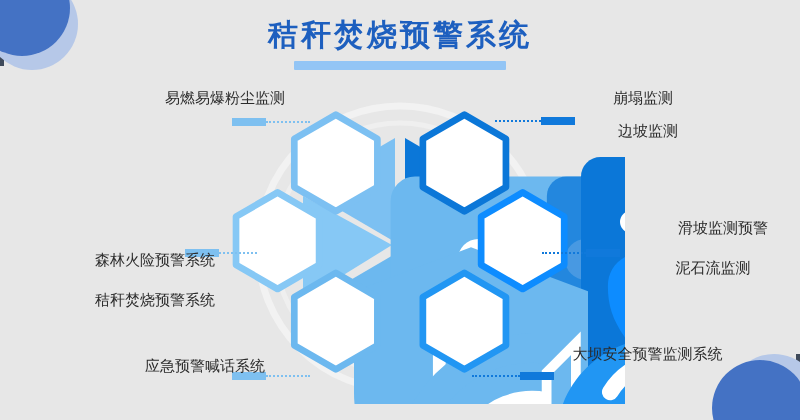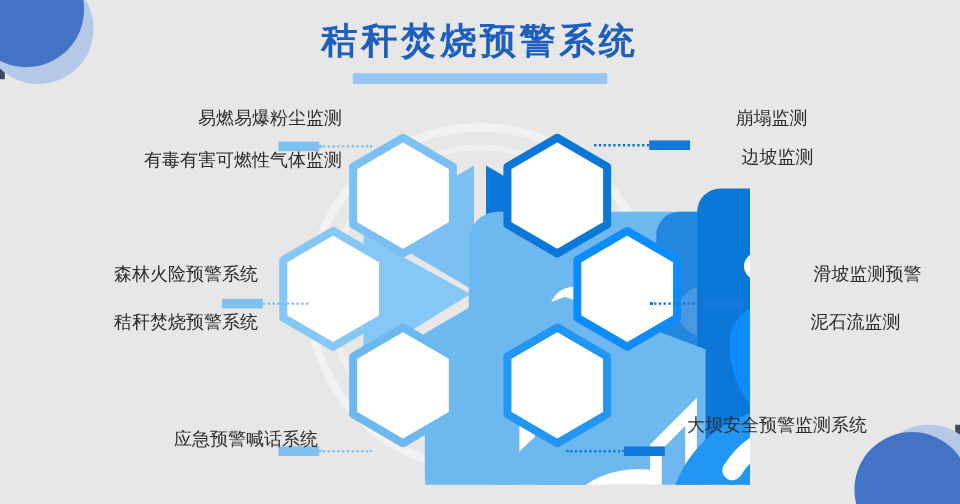--- a/index.html
+++ b/index.html
@@ -57,21 +57,21 @@
   .conn.left  .dash { background:#7ec0f0; }
   .conn.right .dash { background:#1079db; }
   .conn.right { flex-direction:row-reverse; }
 
   
   .g-tl  { left:40px;  top:88px;  width:245px; }
   .g-tl .lbl.a { margin-bottom:13px; }
   .c-tl  { left:232px; top:118px; width:78px; }
 
   .g-ml  { left:20px;  top:218px; width:195px; }
-  .g-ml .lbl.a { margin-bottom:18px; }
+  .g-ml .lbl.a { margin-bottom:18px;margin-top:32px; }
   .c-ml  { left:185px; top:249px; width:72px; }
 
   .g-bl  { left:60px;  top:356px; width:205px; }
   .c-bl  { left:232px; top:372px; width:78px; }
 
   .g-tr  { left:538px; top:88px;  width:210px; }
   .g-tr .lbl.a { margin-bottom:11px; }
   .g-tr .lbl.b { margin-bottom:26px; padding-left:10px; }
   .c-tr  { left:495px; top:117px; width:80px; }
 
@@ -242,21 +242,20 @@
     <span class="dash"></span>
     <span class="dots"></span>
   </div>
   <div class="conn right c-br">
     <span class="dash"></span>
     <span class="dots"></span>
   </div>
 
   <div class="label-group lg-left g-tl">
     <div class="lbl a">易燃易爆粉尘监测</div>
-    <div class="lbl b">有毒有害可燃性气体监测</div>
   </div>
 
   <div class="label-group lg-left g-ml">
     <div class="lbl a">森林火险预警系统</div>
     <div class="lbl b">秸秆焚烧预警系统</div>
   </div>
 
   <div class="label-group lg-left g-bl">
     <div class="lbl a">应急预警喊话系统</div>
   </div>

